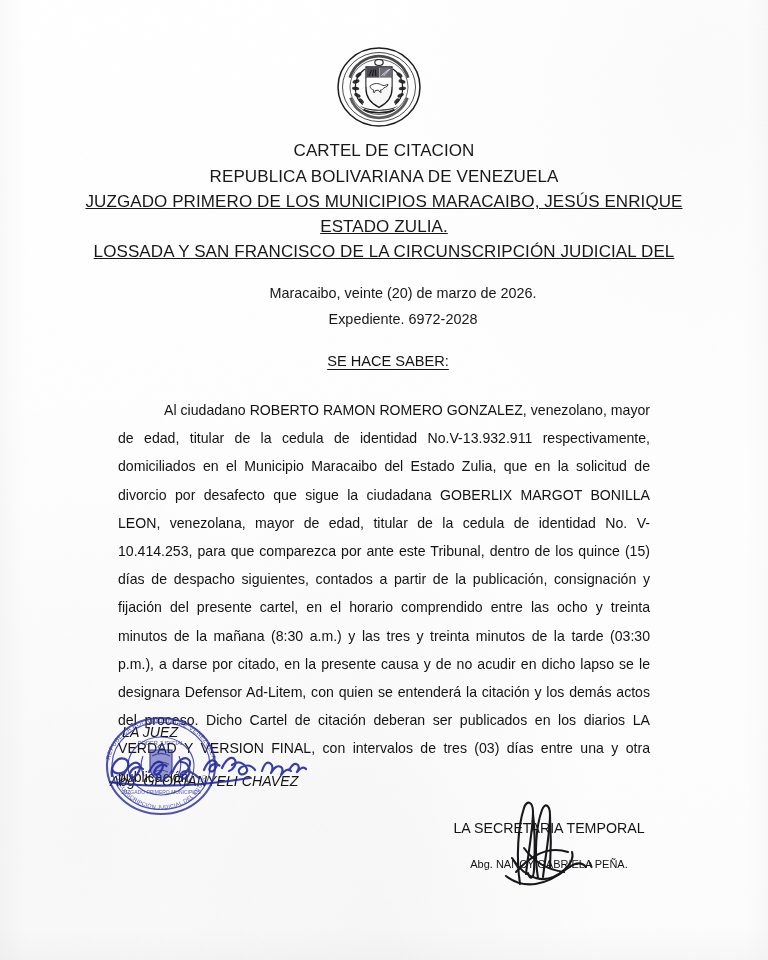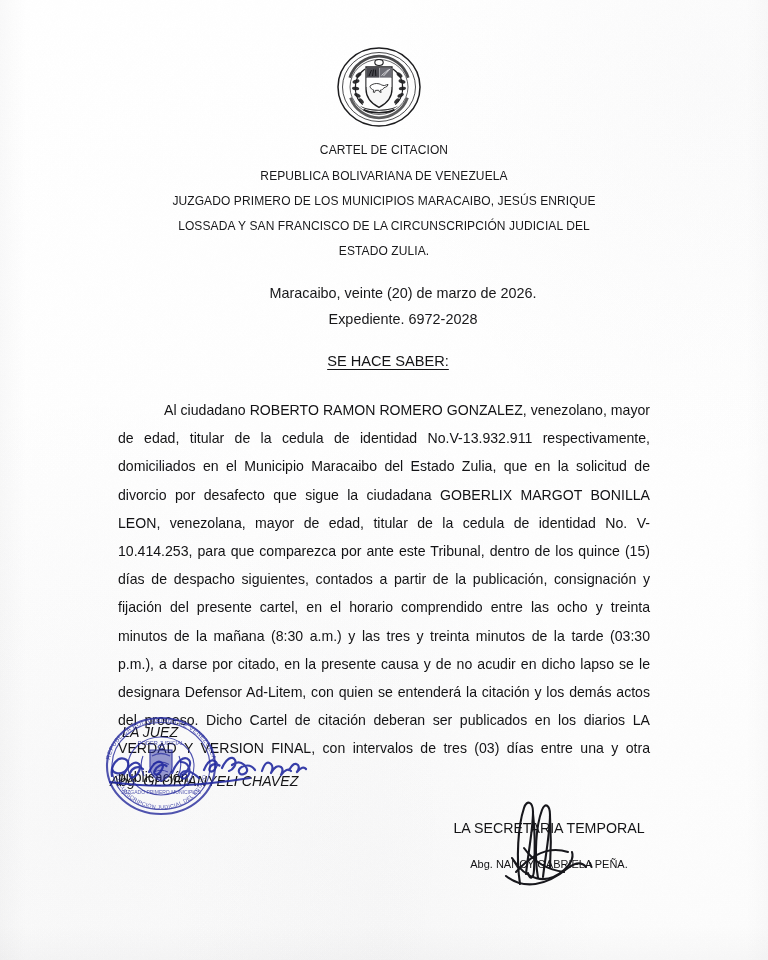--- a/index.html
+++ b/index.html
@@ -53,27 +53,27 @@
 
   
   .heading {
     position: absolute;
     left: 0;
     top: 138px;
     width: 768px;
     text-align: center;
   }
   .heading .ln {
-    font-size: 12px;
+    font-size: 17px;
     letter-spacing: .1px;
     line-height: 25.5px;
     color: #18181a;
     white-space: nowrap;
   }
-  .heading .ln.tight { line-height: 25px; }
+  .heading .ln.tight { line-height: 25px; text-decoration: underline; }
 
   .subhead {
     position: absolute;
     left: 0;
     top: 281px;
     width: 768px;
     text-align: center;
     padding-left: 19px;
   }
   .subhead .ln {
@@ -244,22 +244,22 @@
 
     <path d="M24 59.5 c7 5.5 31 5.5 38 0 c-4.5 7 -33.5 7 -38 0 z" fill="#1d1d1f" opacity=".92"></path>
     <path d="M27.5 63.5 c6.5 4.2 24.5 4.2 31 0" fill="none" stroke="#1d1d1f" stroke-width="1.5"></path>
     <ellipse cx="43" cy="16.5" rx="4.2" ry="3" fill="none" stroke="#1d1d1f" stroke-width="1.1"></ellipse>
   </svg>
 
   <div class="heading">
     <div class="ln">CARTEL DE CITACION</div>
     <div class="ln">REPUBLICA BOLIVARIANA DE VENEZUELA</div>
     <div class="ln tight">JUZGADO PRIMERO DE LOS MUNICIPIOS MARACAIBO, JESÚS ENRIQUE</div>
+    <div class="ln tight">ESTADO ZULIA.</div>
     <div class="ln tight">LOSSADA Y SAN FRANCISCO DE LA CIRCUNSCRIPCIÓN JUDICIAL DEL</div>
-    <div class="ln tight">ESTADO ZULIA.</div>
   </div>
 
   <div class="subhead">
     <div class="ln">Maracaibo, veinte (20) de marzo de 2026.</div>
     <div class="ln">Expediente.  6972-2028</div>
   </div>
 
   <div class="saber">
     <span>SE HACE SABER:</span>
   </div>

